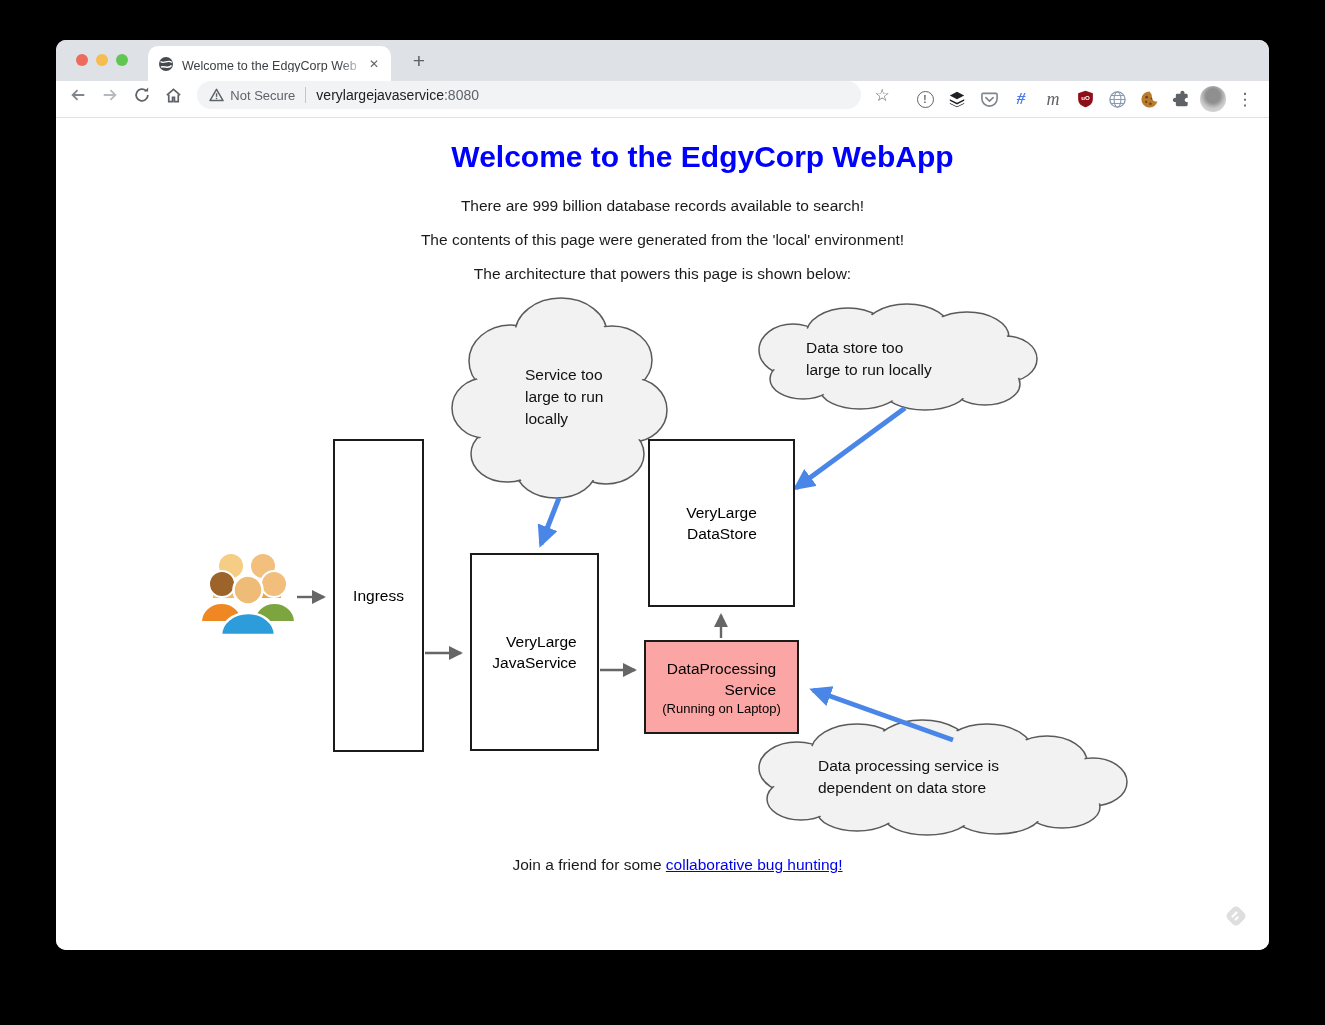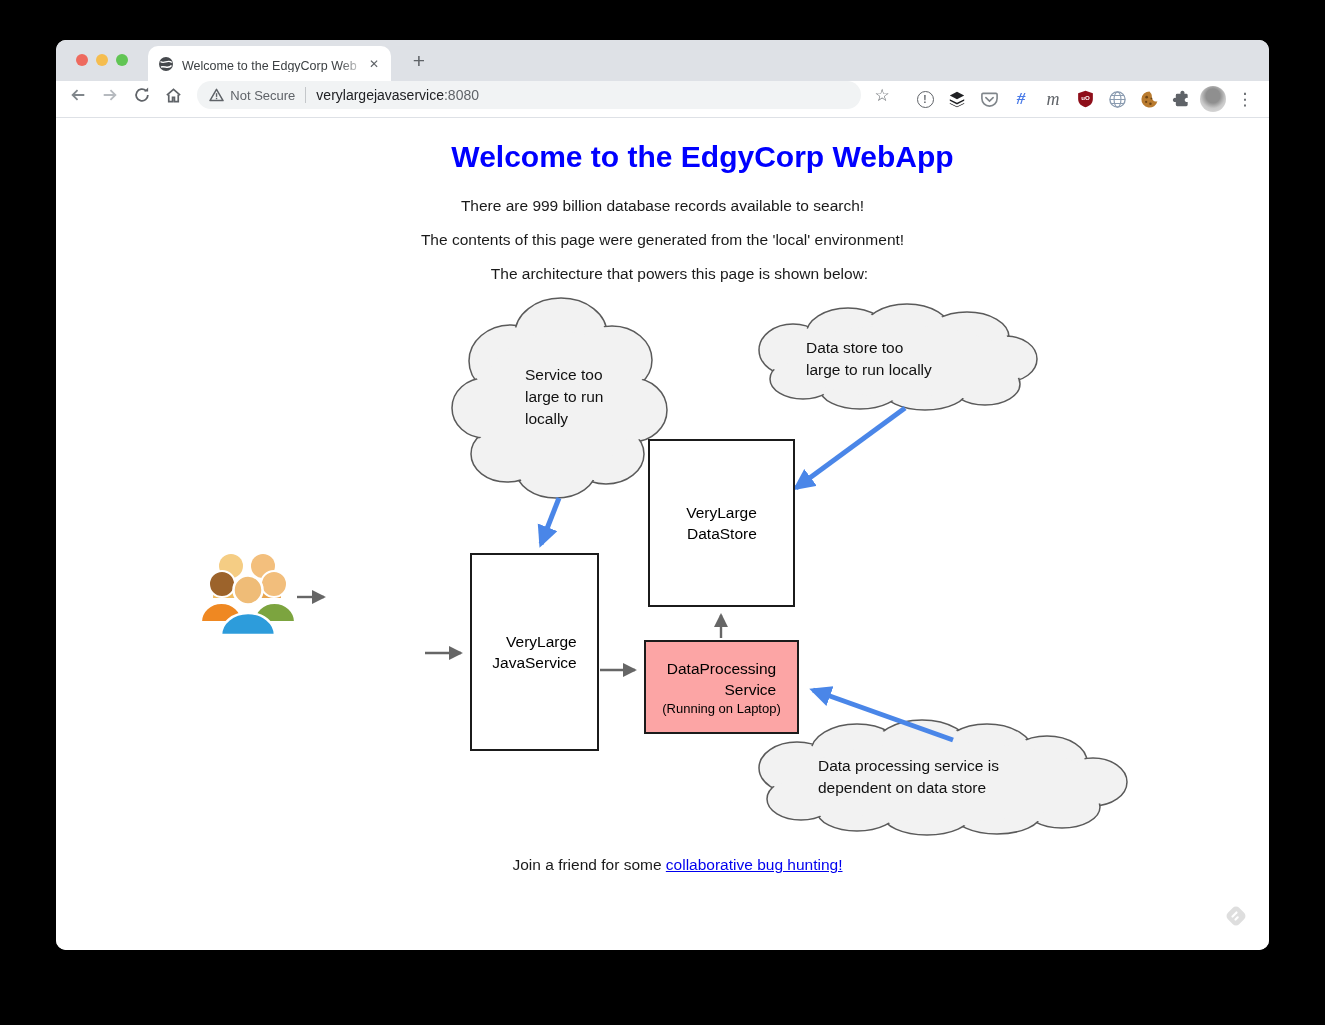--- a/index.html
+++ b/index.html
@@ -60,21 +60,21 @@
     font-size:17px; color:#4A7BE8; }
   .glyph-m { font-family:"Liberation Serif", serif; font-style:italic; font-size:18px; color:#5F6368; }
   .glyph-dots { font-size:17px; color:#5F6368; letter-spacing:0; }
   .avatar { width:26px; height:26px; border-radius:50%;
     background:radial-gradient(circle at 50% 38%, #8f8f8f 0 34%, #c9c9c9 60%, #e2e2e2 100%); }
   
   .content { position:relative; height:832px; background:#fff; }
   .page-title { position:absolute; top:22px; left:0; width:100%; text-align:center;
     font-size:30px; font-weight:bold; color:#0000FF;margin-left:40px; }
   .page-p { position:absolute; left:0; width:100%; text-align:center; font-size:15.5px; color:#1a1a1a; }
-  .p1 { top:79px; } .p2 { top:113px; } .p3 { top:147px;padding-left:17px; }
+  .p1 { top:79px; } .p2 { top:113px; } .p3 { top:147px; }
   .diagram-svg { position:absolute; left:0; top:0; width:1213px; height:832px; }
   .node { position:absolute; border:2px solid #1b1b1b; background:#fff; box-sizing:border-box;
     display:flex; flex-direction:column; align-items:center; justify-content:center; }
   .node-label { font-size:15.5px; line-height:21px; color:#000; text-align:right; white-space:pre-line; }
   .node-sub { font-size:13px; color:#000; margin-top:1px; }
   .node-ingress { left:277px; top:321px; width:91px; height:313px; }
   .node-javaservice { left:414px; top:435px; width:129px; height:198px; }
   .node-datastore { left:592px; top:321px; width:147px; height:168px; }
   .node-dataprocessing { left:588px; top:522px; width:155px; height:94px; background:#fca5a5; }
   .cloud-text { position:absolute; font-size:15.5px; line-height:22px; color:#111; white-space:pre-line; }
@@ -320,20 +320,23 @@
       <circle cx="63" cy="20" r="12" fill="#F3BF7D"></circle>
       <path d="M45 52 a18 17 0 0 1 36 0 z" fill="#E8A44C"></path>
       <circle cx="22" cy="38" r="13" fill="#9C632B" stroke="#fff" stroke-width="2"></circle>
       <path d="M1 76 a20.5 19 0 0 1 41 0 z" fill="#EF8822" stroke="#fff" stroke-width="2"></path>
       <circle cx="74" cy="38" r="13" fill="#F2BE7C" stroke="#fff" stroke-width="2"></circle>
       <path d="M54 76 a20.5 19 0 0 1 41 0 z" fill="#7CA43F" stroke="#fff" stroke-width="2"></path>
       <circle cx="48" cy="44" r="14.5" fill="#EFBC77" stroke="#fff" stroke-width="2.5"></circle>
       <path d="M21 89 a27 22 0 0 1 54 0 z" fill="#2D9CDB" stroke="#fff" stroke-width="2.5"></path>
     </svg>
 
+    <div class="node node-ingress">
+      <div class="node-label">Ingress</div>
+    </div>
     <div class="node node-javaservice">
       <div class="node-label">VeryLarge
 JavaService</div>
     </div>
     <div class="node node-datastore">
       <div class="node-label">VeryLarge
 DataStore</div>
     </div>
     <div class="node node-dataprocessing">
       <div class="node-label">DataProcessing

